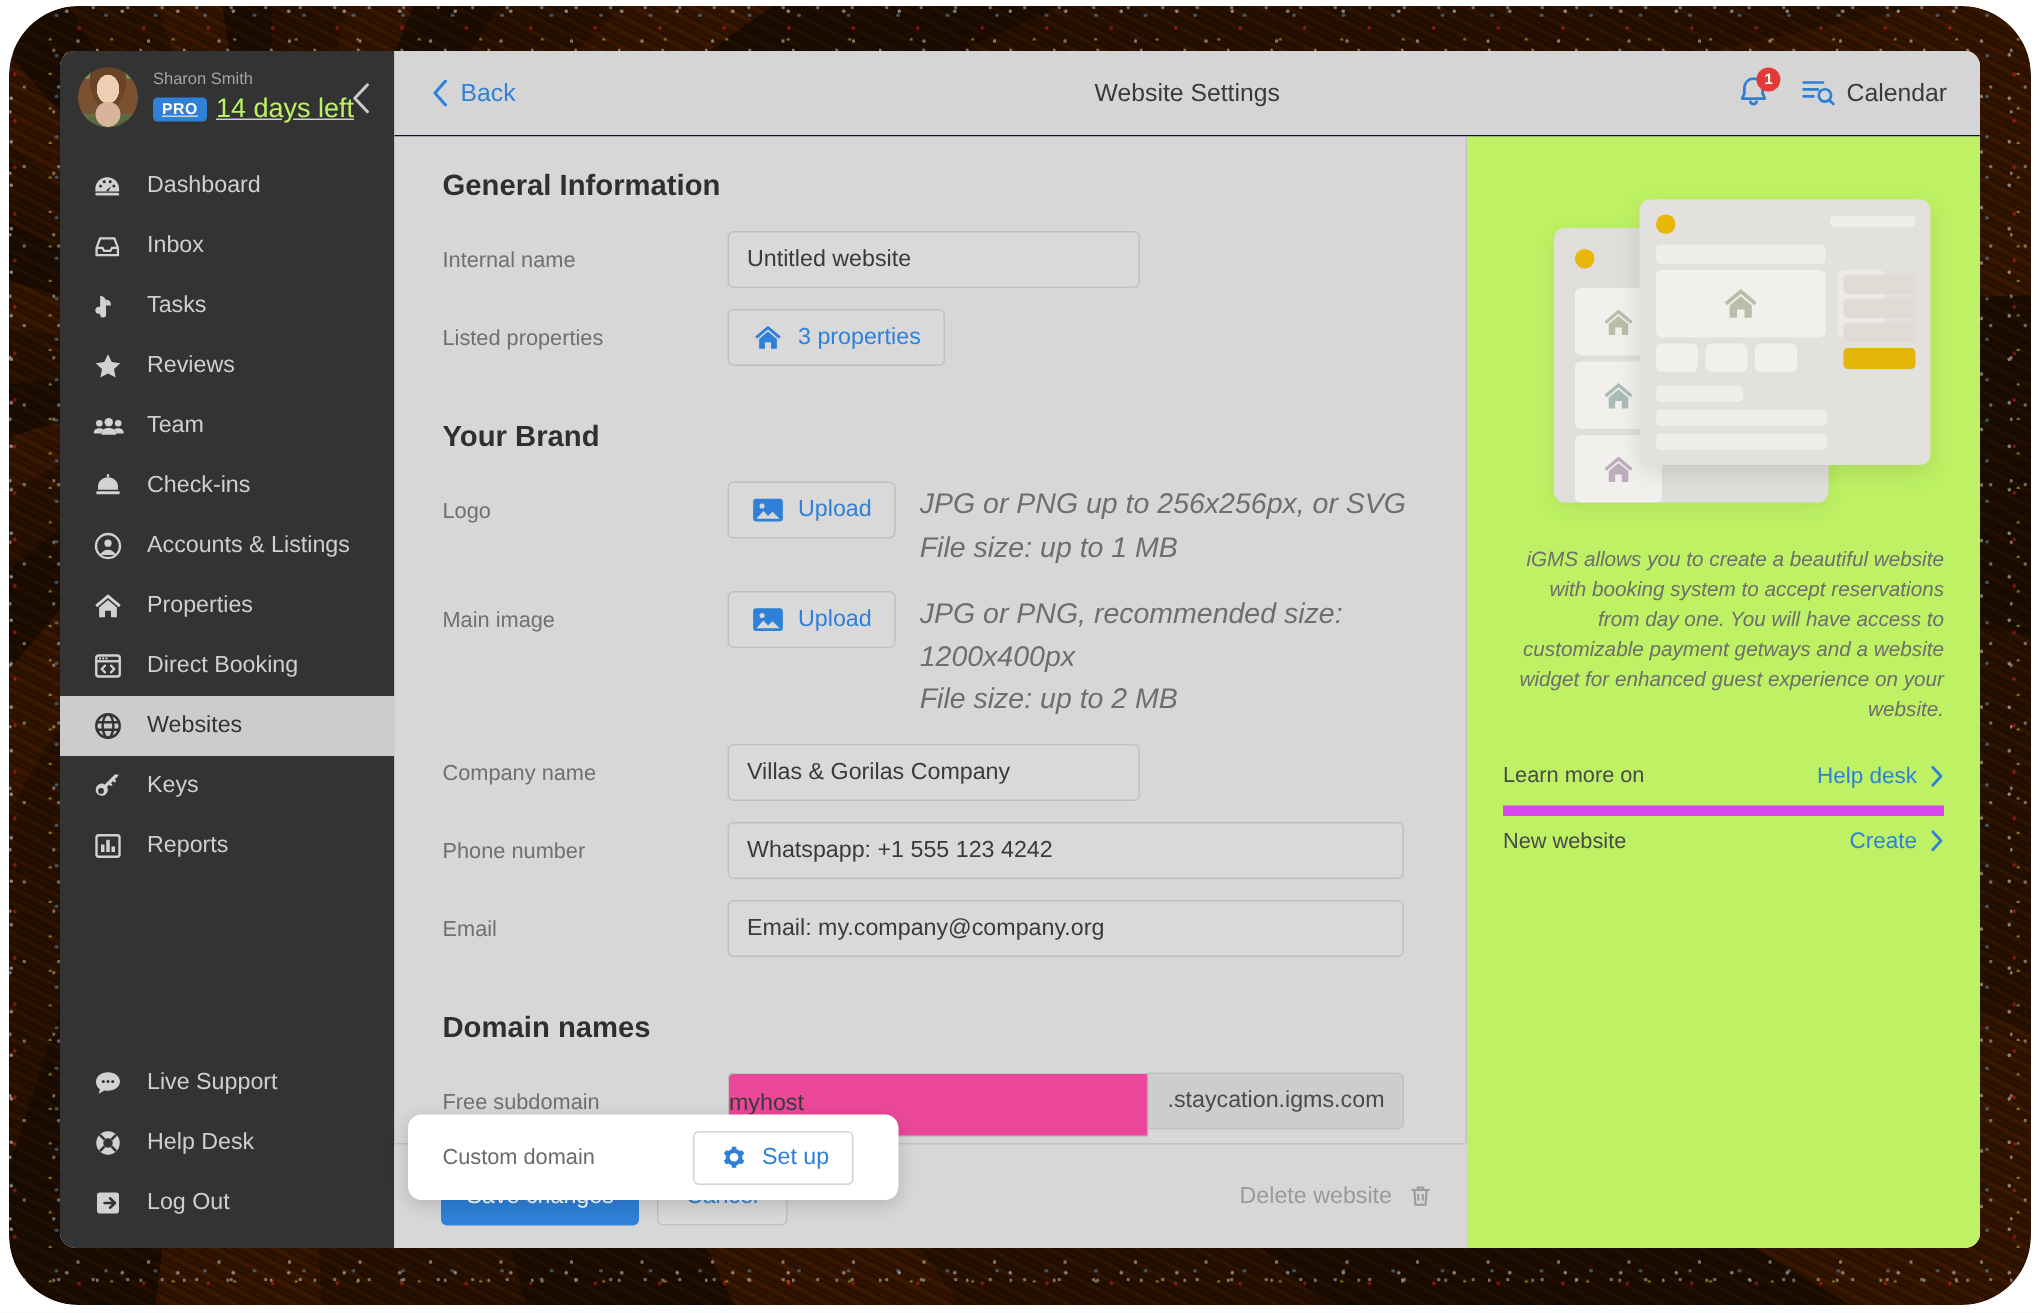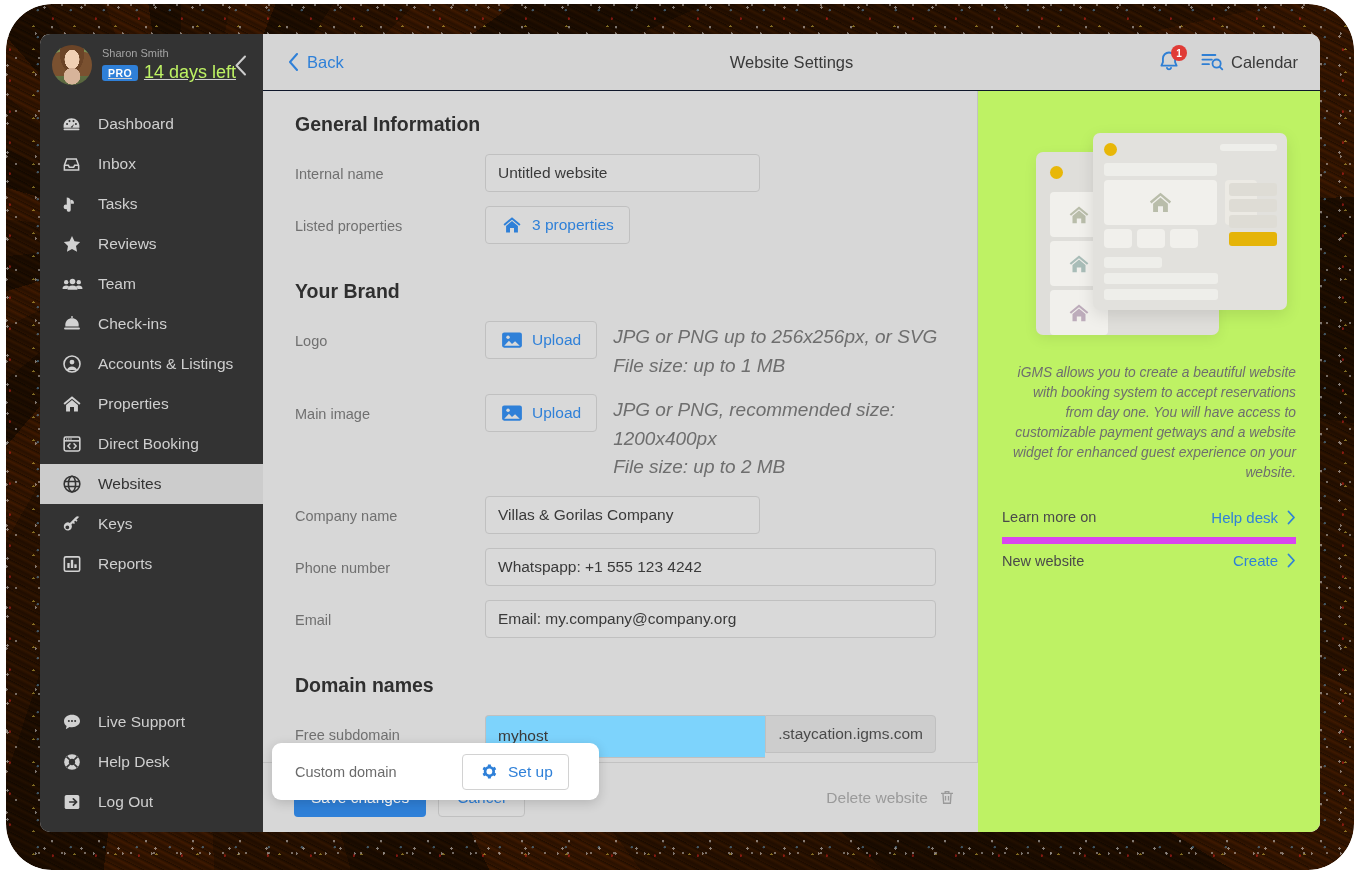--- a/index.html
+++ b/index.html
@@ -217,22 +217,22 @@
     padding-top: 2px;
     display: inline-block; vertical-align: top;
   }
   .inline-row { display: flex; align-items: flex-start; }
 
   .subdomain-wrap { display: flex; width: 451px; }
   .subdomain-input {
     flex: 1; height: 43px;
     border: 1px solid #c0c0c0; border-right: none;
     border-radius: 4px 0 0 4px;
-    background: #7dd3fc; color: #3a3a3a;
-    font-size: 15.5px; padding: 0 12px;
+    background: #ec4899; color: #3a3a3a;
+    font-size: 15.5px; padding: 0 0;
     display: flex; align-items: center;
   }
   .subdomain-suffix {
     height: 38px; padding: 0 12px;
     border: 1px solid #c0c0c0; border-radius: 0 4px 4px 0;
     background: #cdcdcd; color: #4a4a4a;
     font-size: 15.5px;
     display: flex; align-items: center;
   }
 

